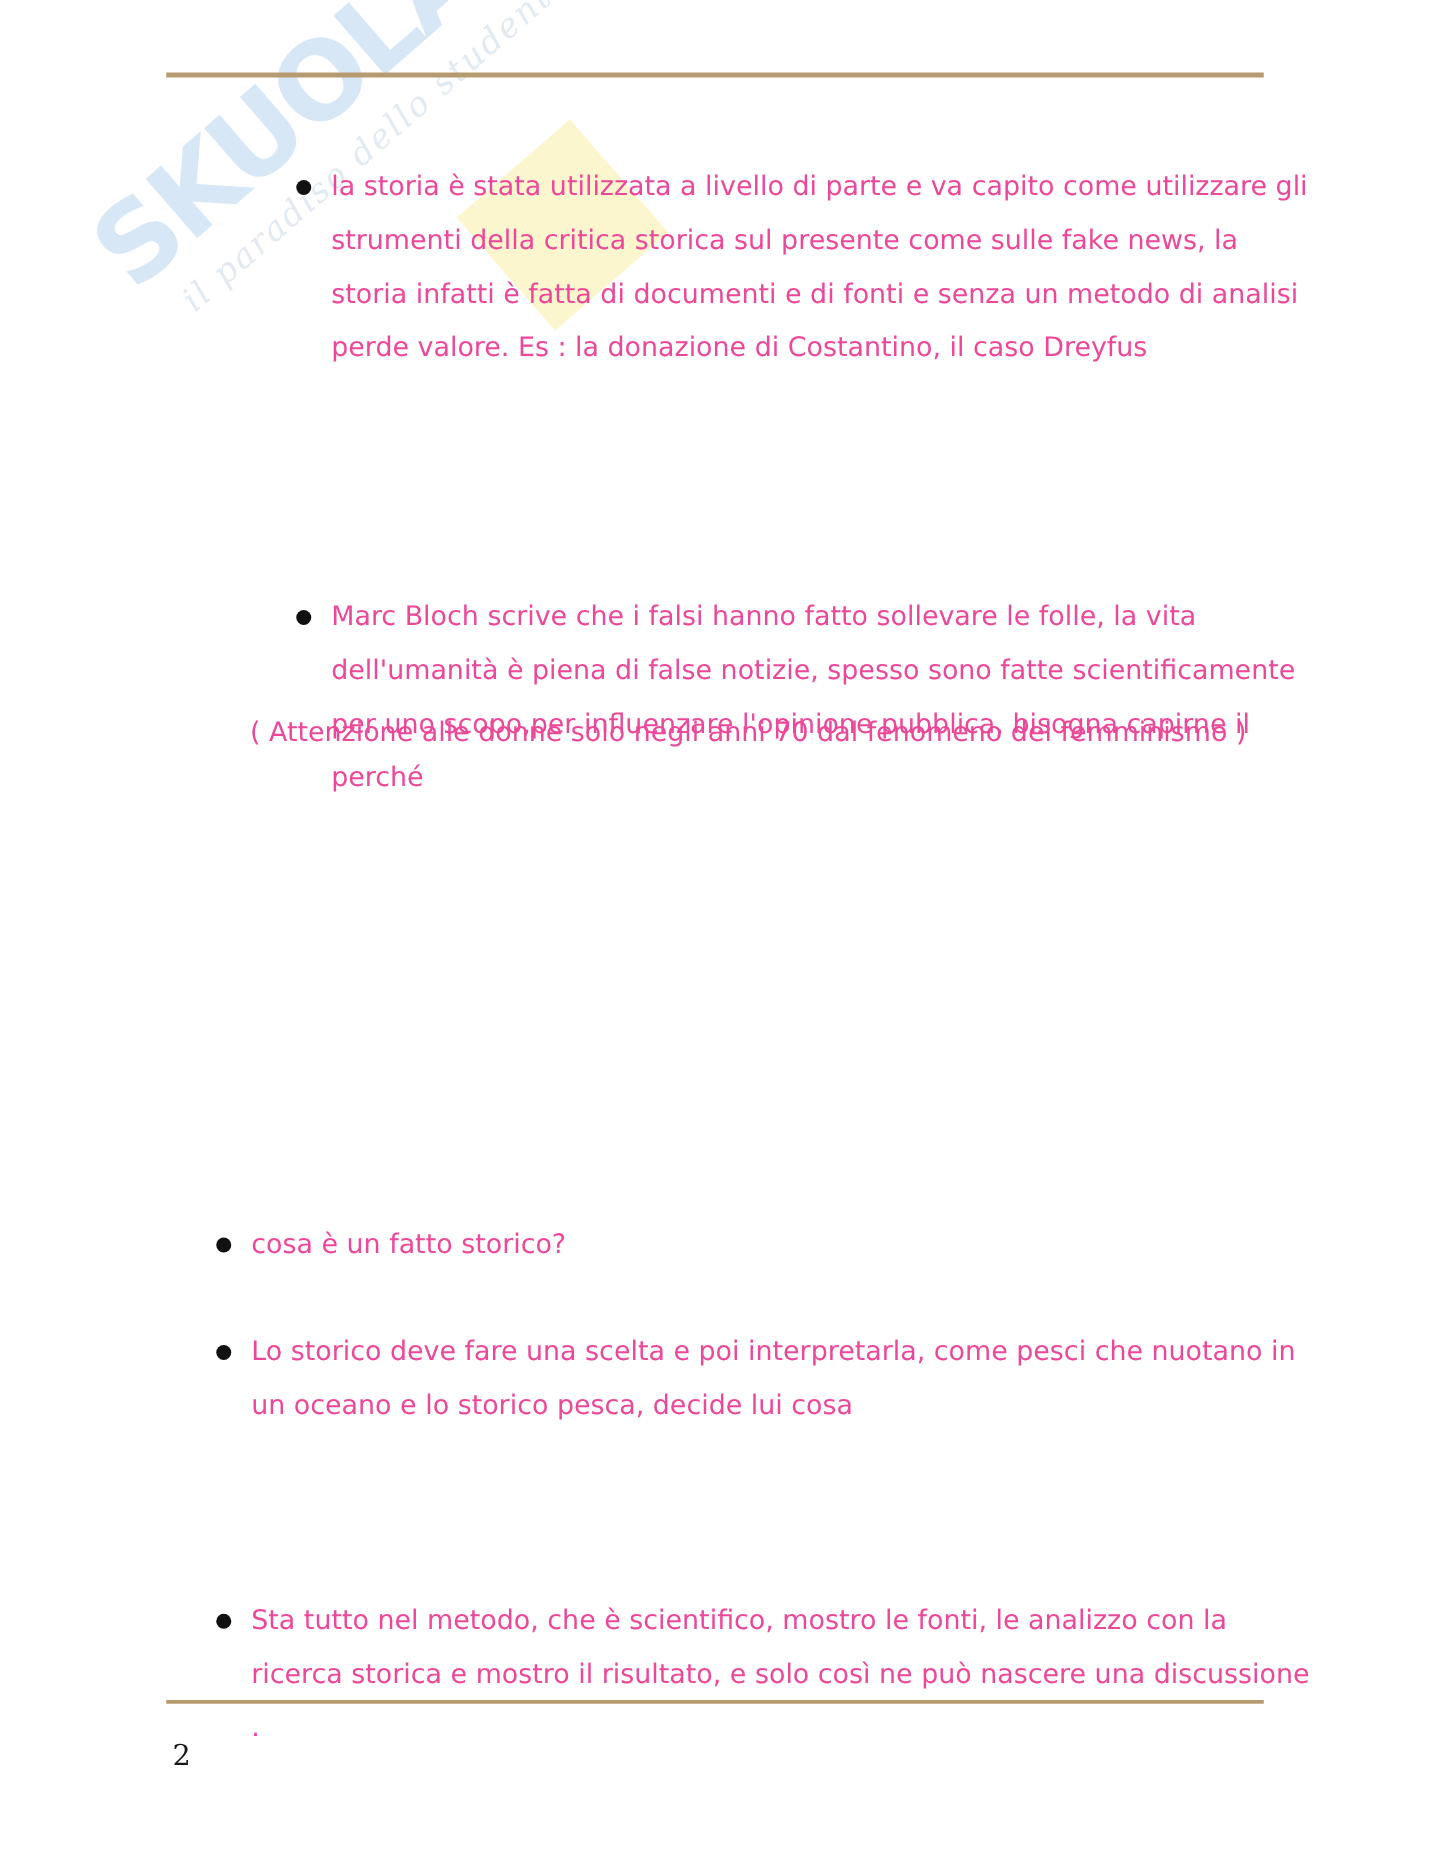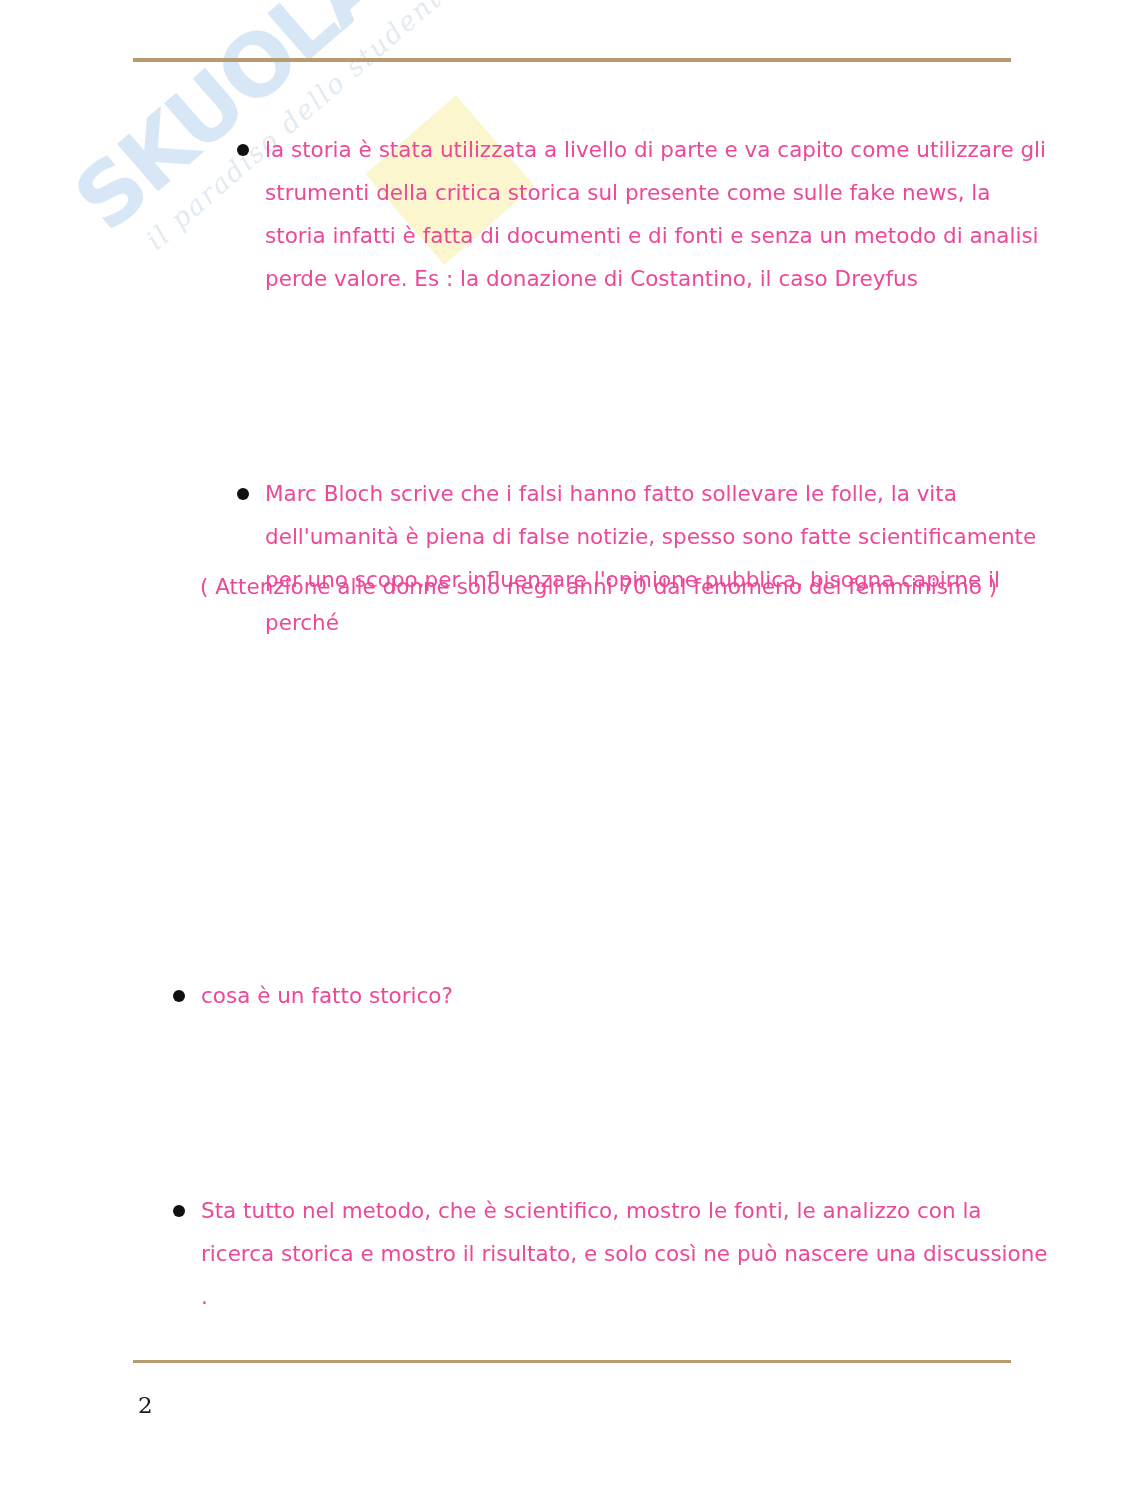--- a/index.html
+++ b/index.html
@@ -138,20 +138,21 @@
 
     <div class="blk group-inner li" style="top:128px;">la storia è stata utilizzata a livello di parte e va capito come utilizzare gli strumenti della critica storica sul presente come sulle fake news, la storia infatti è fatta di documenti e di fonti e senza un metodo di analisi perde valore. Es : la donazione di Costantino, il caso Dreyfus</div>
 
     <div class="blk group-inner li" style="top:300px;">Marc Bloch scrive che i falsi hanno fatto sollevare le folle, la vita dell'umanità è piena di false notizie, spesso sono fatte scientificamente per uno scopo,per influenzare l'opinione pubblica, bisogna capirne il perché</div>
 
 
     <div class="blk paren" style="top:565px;">( Attenzione alle donne solo negli anni 70 dal fenomeno del femminismo )</div>
 
     <div class="blk group-outer li" style="top:630px;">cosa è un fatto storico?</div>
 
+    <div class="blk group-outer li" style="top:673px;">Lo storico deve fare una scelta e poi interpretarla, come pesci che nuotano in un oceano e lo storico pesca, decide lui cosa</div>
 
 
     <div class="blk group-outer li" style="top:802px;">Sta tutto nel metodo, che è scientifico, mostro le fonti, le analizzo con la ricerca storica e mostro il risultato, e solo così ne può nascere una discussione .</div>
 
   </div>
 
   <div class="rule rule-bottom"></div>
 
   <div class="page-number">2</div>
 

